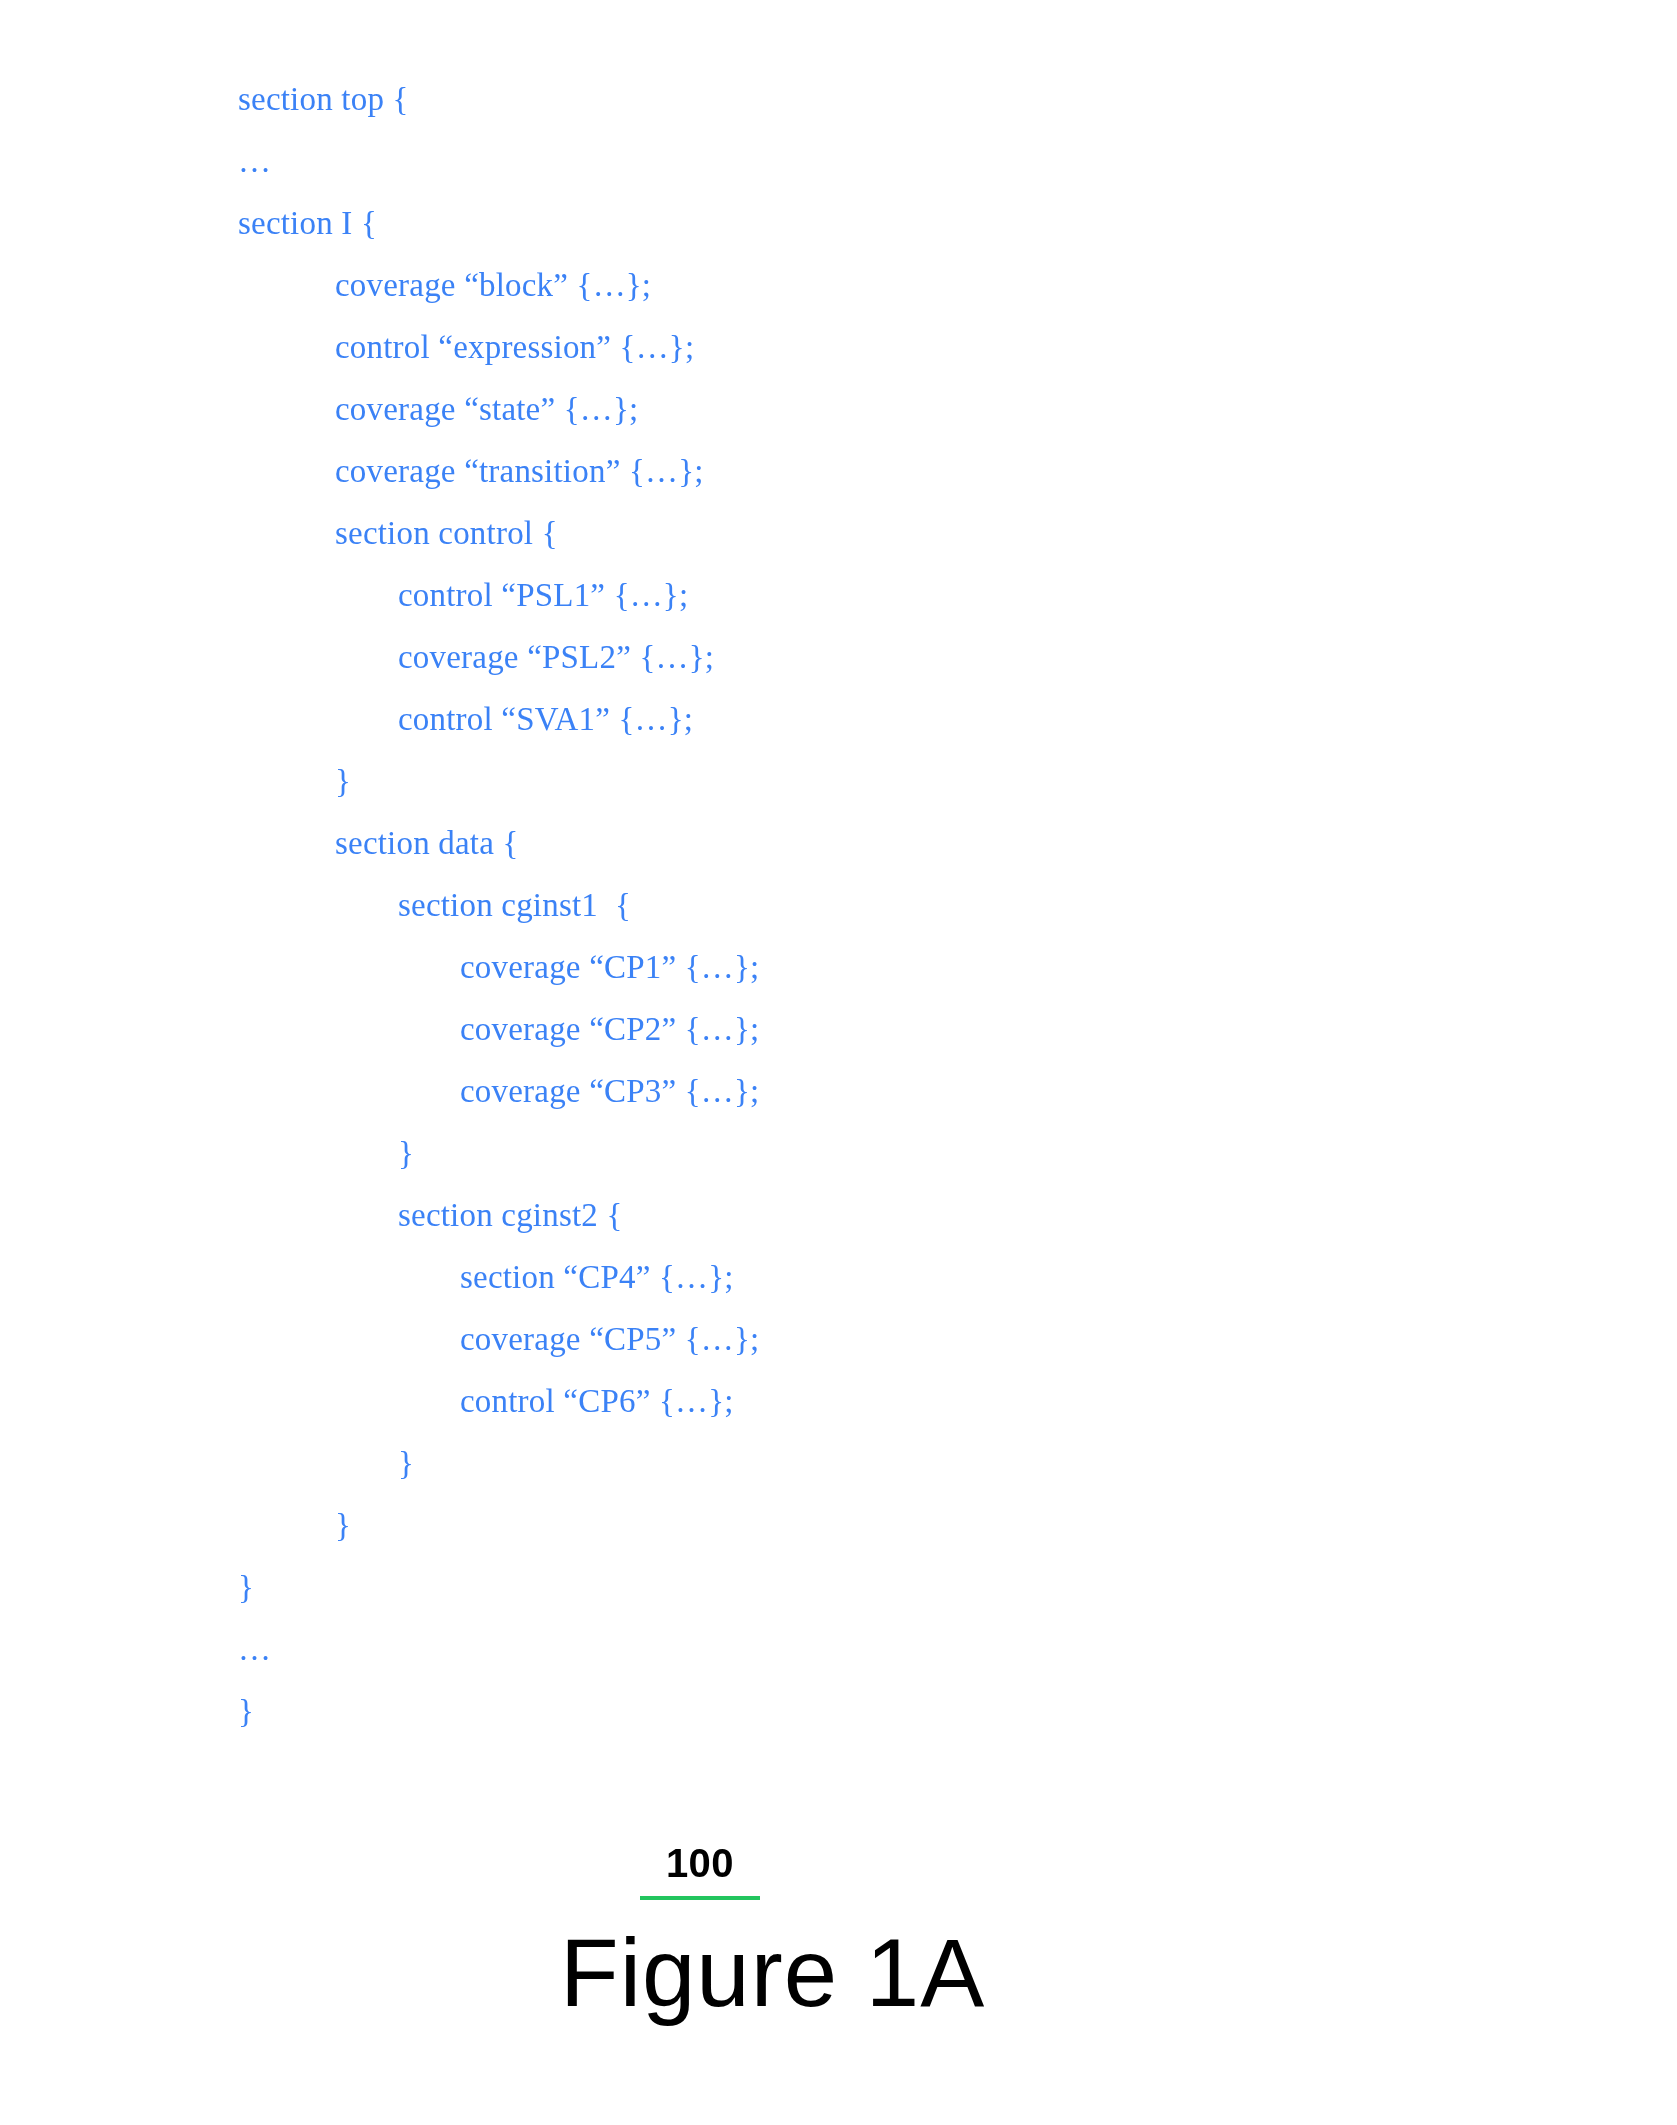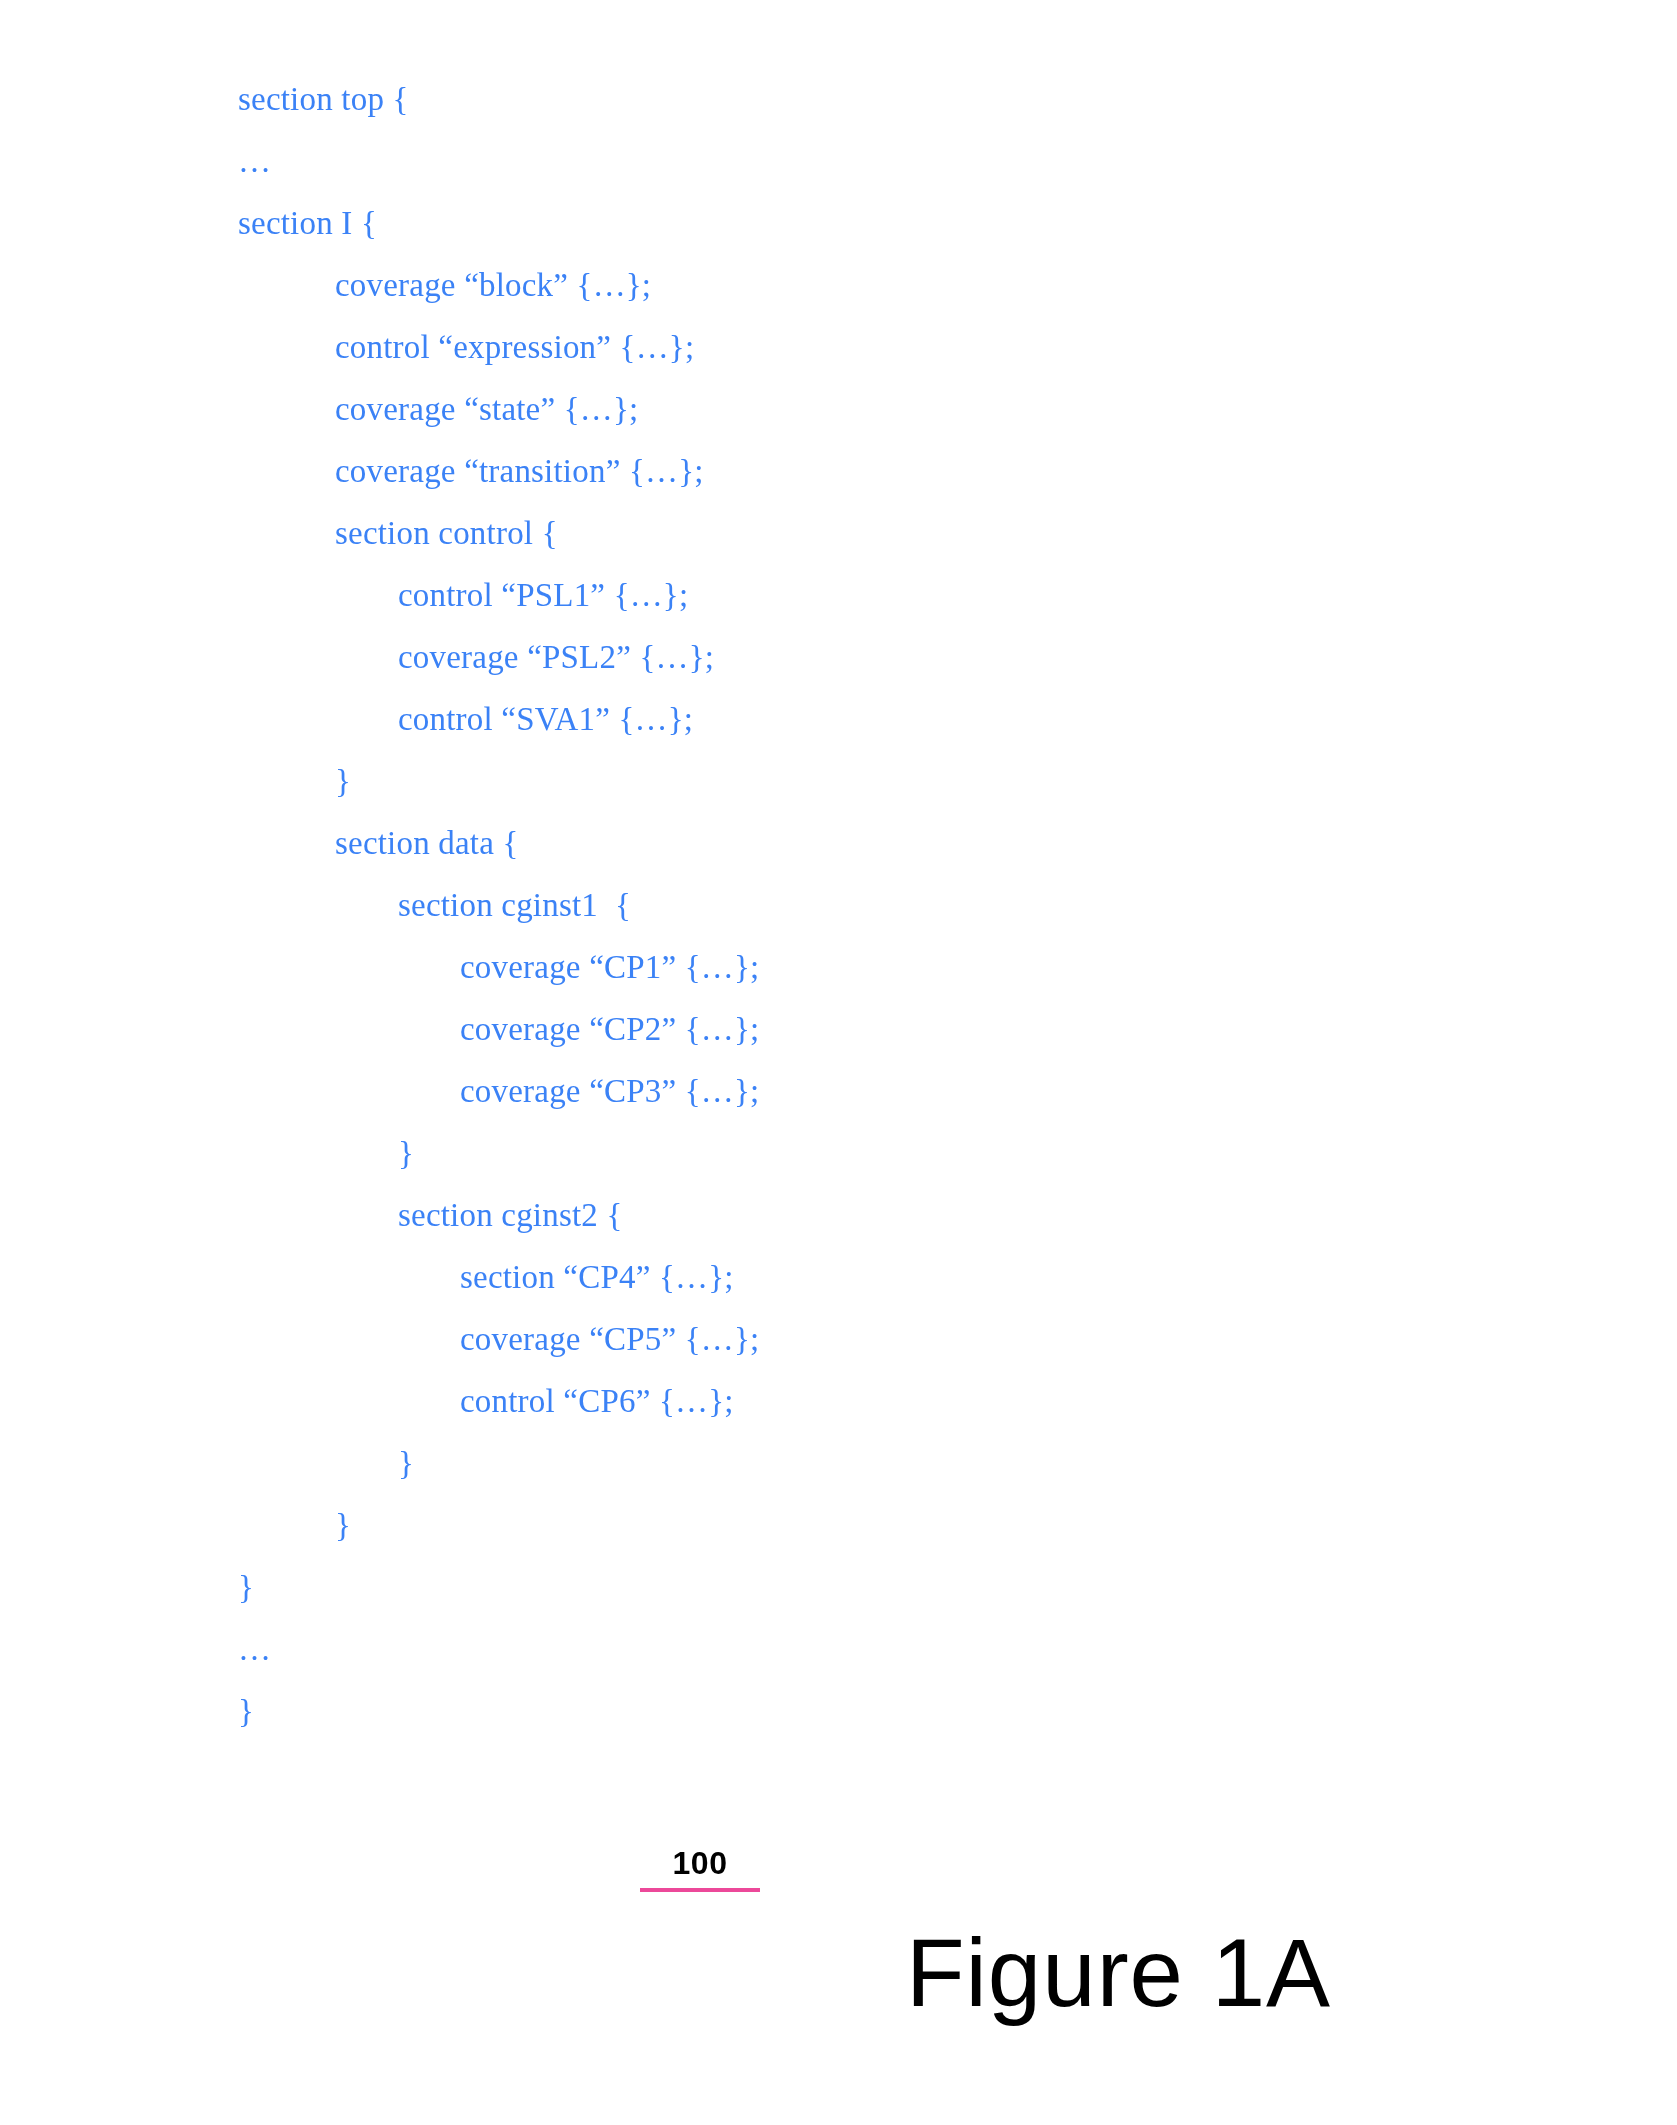--- a/index.html
+++ b/index.html
@@ -43,38 +43,38 @@
   #figure-block {
     position: absolute;
     left: 0;
     top: 1840px;
     width: 1677px;
     text-align: center;
     font-family: "Liberation Sans", "DejaVu Sans", sans-serif;
   }
   #ref-numeral {
     display: block;
-    font-size: 32px;
+    font-size: 40px;
     font-weight: bold;
     letter-spacing: 0.5px;
     margin-left: 640px;
     width: 120px;
     text-align: center;
-    border-bottom: 4px solid #ec4899;
-    padding-bottom: 2px;
+    border-bottom: 4px solid #22c55e;
+    padding-bottom: 10px;
     line-height: 46px;
   }
   #figure-caption {
     display: block;
     font-size: 96px;
     font-weight: normal;
     letter-spacing: 1px;
-    margin-top: 26px;
+    margin-top: 18px;
     margin-left: 560px;
-    text-align: center;
+    text-align: left;
     line-height: 110px;
   }
 </style>
 </head>
 <body>
 
 <div id="code-listing">
     <div class="code-line ind-0">section top {</div>
     <div class="code-line ind-0">…</div>
     <div class="code-line ind-0">section I {</div>

